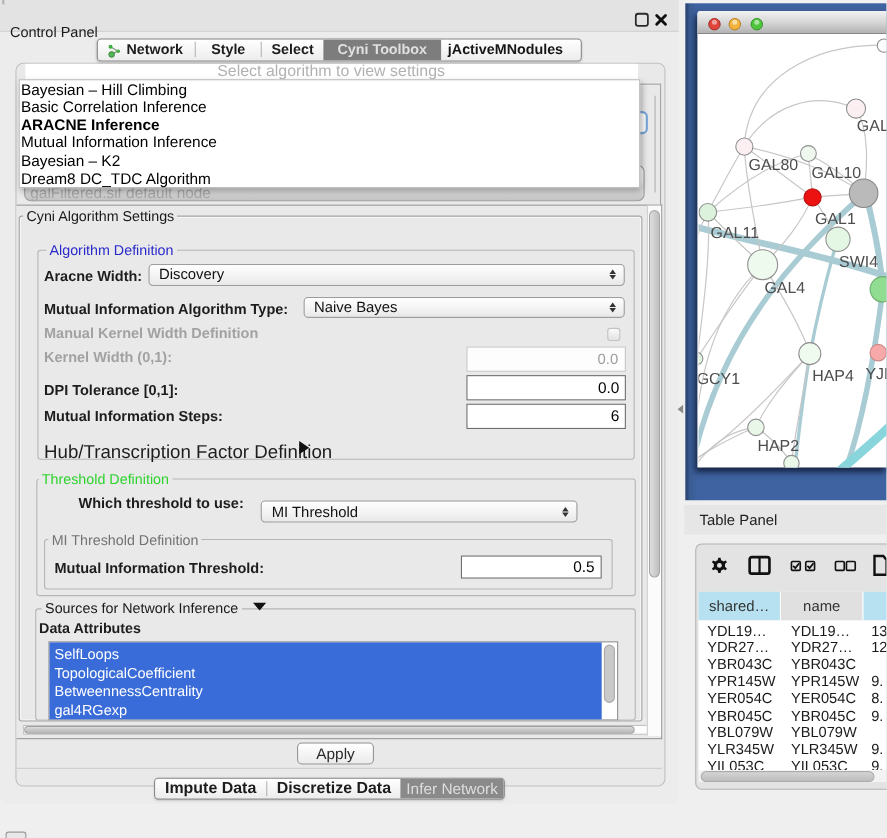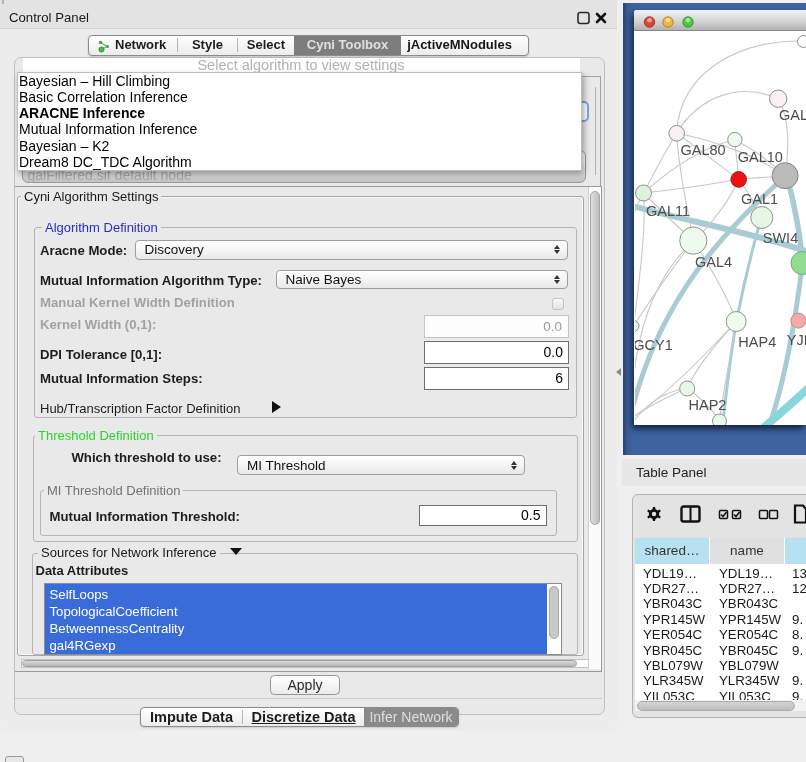--- a/index.html
+++ b/index.html
@@ -25,21 +25,21 @@
 .grp{position:absolute;border:1px solid #b9b9b9;border-radius:3px;box-sizing:border-box;}
 .gtitle{position:absolute;background:#e9e9e9;padding:0 3px;font-size:12.6px;white-space:nowrap;}
 </style></head>
 <body>
 
 <div class="abs" id="cpwin" style="left:0;top:4;width:617px;height:731px;background:#ececec;
   border-radius:0 0 8px 8px;"></div>
 
 <div class="abs" style="left:0;top:4;width:617px;height:28px;background:#e3e3e3;
   border-bottom:1px solid #d2d2d2;"></div>
-<div class="abs" style="left:9px;top:4px;height:28px;line-height:28px;font-size:13.2px;color:#1a1a1a;">Control Panel</div>
+<div class="abs" style="left:9px;top:16px;height:28px;line-height:28px;font-size:13.2px;color:#1a1a1a;">Control Panel</div>
 
 <svg class="abs" style="left:575px;top:10px;" width="36" height="17" viewBox="0 0 36 17">
   <rect x="3" y="2.5" width="11" height="11" rx="2.2" fill="none" stroke="#2a2a2a" stroke-width="1.6"></rect>
   <path d="M22 4 L30 12 M30 4 L22 12" stroke="#111" stroke-width="2.6" stroke-linecap="round"></path>
 </svg>
 
 <div class="abs" style="left:14px;top:57px;width:589px;height:656px;background:#e9e9e9;
   border:1px solid #c0c0c0;border-radius:7px;"></div>
 
 <div class="abs" id="toptabs" style="left:88px;top:35px;height:18.5px;width:439px;
@@ -78,21 +78,21 @@
 <div class="abs" style="left:568px;top:101px;width:21px;height:21px;border:2.5px solid #78a6db;
   background:#fff;border-radius:5px;box-sizing:border-box;"></div>
 
 <div class="grp" style="left:17px;top:196px;width:567px;height:460px;border-color:#a6a6a6;
   box-shadow:inset 0 0 0 1px rgba(255,255,255,0.7);"></div>
 <div class="gtitle" style="left:21px;top:189px;font-weight:400;font-size:13px;color:#1a1a1a;">Cyni Algorithm Settings</div>
 
 <div class="grp" style="left:33.5px;top:227px;width:543.5px;height:191px;border-color:#b5b5b5;"></div>
 <div class="gtitle" style="left:42px;top:220px;color:#2a2acc;font-weight:400;font-size:13px;">Algorithm Definition</div>
 
-<div class="lbl" style="left:40px;top:243px;">Aracne Mode:</div>
+<div class="lbl" style="left:40px;top:243px;">Aracne Width:</div>
 <div class="combo" style="left:134.5px;top:239.5px;width:433px;height:20px;">
   <div class="ct">Discovery</div>
     <div class="spin">
       <i class="up"></i>
       <i class="dn"></i>
     </div>
 </div>
 <div class="lbl" style="left:40px;top:272.5px;">Mutual Information Algorithm Type:</div>
 <div class="combo" style="left:275.5px;top:269.5px;width:292px;height:19.5px;">
   <div class="ct">Naive Bayes</div>
@@ -104,21 +104,21 @@
 <div class="lblg" style="left:40px;top:294.5px;">Manual Kernel Width Definition</div>
 <div class="abs" style="left:551.5px;top:298px;width:12.5px;height:12px;border:1px solid #c2c2c2;
   border-radius:3px;background:linear-gradient(#fafafa,#e2e2e2);box-sizing:border-box;"></div>
 <div class="lblg" style="left:40px;top:316.5px;">Kernel Width (0,1):</div>
 <div class="inpd" style="left:424px;top:315px;width:145px;height:23px;">0.0</div>
 <div class="lbl" style="left:40px;top:347px;">DPI Tolerance [0,1]:</div>
 <div class="inp" style="left:424px;top:340.5px;width:145px;height:23px;">0.0</div>
 <div class="lbl" style="left:40px;top:371px;">Mutual Information Steps:</div>
 <div class="inp" style="left:424px;top:366.5px;width:145px;height:23px;">6</div>
 
-<div class="lbl" style="left:40px;top:400.5px;font-weight:400;font-size:13px;">Hub/Transcription Factor Definition</div>
+<div class="lbl" style="left:40px;top:400.5px;font-weight:400;font-size:17px;">Hub/Transcription Factor Definition</div>
 <div class="abs" style="left:272px;top:401px;width:0;height:0;border-left:9px solid #111;
   border-top:6px solid transparent;border-bottom:6px solid transparent;"></div>
 
 <div class="grp" style="left:32.5px;top:435px;width:545.5px;height:106.5px;border-color:#b5b5b5;"></div>
 <div class="gtitle" style="left:35px;top:428px;color:#2ed32e;font-weight:400;font-size:13px;">Threshold Definition</div>
 <div class="lbl" style="left:60px;top:450px;width:173px;text-align:center;">Which threshold to use:</div>
 <div class="combo" style="left:237px;top:455px;width:288px;height:20px;">
   <div class="ct">MI Threshold</div>
     <div class="spin">
       <i class="up"></i>
@@ -159,21 +159,21 @@
 <div class="abs" style="left:270px;top:675px;width:68px;height:18px;background:linear-gradient(#ffffff,#ebebeb);
   border:1px solid #979797;border-radius:4.5px;text-align:center;line-height:19px;font-size:14px;color:#2a2a2a;">Apply</div>
 
 <div class="abs" id="bottabs" style="left:140px;top:706.5px;width:317px;height:18.5px;
   background:linear-gradient(#ffffff,#ececec);border:1px solid #8b8b8b;border-radius:4px;
   box-shadow:0 1px 2px rgba(0,0,0,0.15);overflow:hidden;">
   <div style="position:absolute;left:0;top:0;width:101px;height:18.5px;line-height:18.5px;text-align:center;
     font-size:14.5px;font-weight:700;color:#1c1c1c;">Impute Data</div>
   <div style="position:absolute;left:101px;top:2px;width:1px;height:14px;background:#b5b5b5;"></div>
   <div style="position:absolute;left:102px;top:0;width:121px;height:18.5px;line-height:18.5px;text-align:center;
-    font-size:14.5px;font-weight:700;color:#1c1c1c;text-decoration:underline;">Discretize Data</div>
+    font-size:14.5px;font-weight:700;color:#1c1c1c;">Discretize Data</div>
   <div style="position:absolute;left:223px;top:0;width:94px;height:18.5px;line-height:18.5px;text-align:center;
     font-size:14px;font-weight:400;color:#dedede;background:#8a8a8a;">Infer Network</div>
 </div>
 
 <div class="abs" style="left:22.5px;top:57.5px;width:557px;height:14px;background:#ffffff;
   text-align:center;line-height:15px;font-size:14.5px;color:#b2b2b2;">Select algorithm to view settings</div>
 <div class="abs" id="overlay" style="left:17px;top:71.5px;width:564.5px;height:99px;background:#ffffff;
   border:1px solid #bdbdbd;box-sizing:border-box;box-shadow:2px 3px 6px rgba(0,0,0,0.35);
   font-size:14px;color:#000;line-height:16.3px;padding:0 0 0 1px;">
 Bayesian – Hill Climbing<br>Basic Correlation Inference<br><b>ARACNE Inference</b><br>Mutual Information Inference<br>Bayesian – K2<br>Dream8 DC_TDC Algorithm</div>

